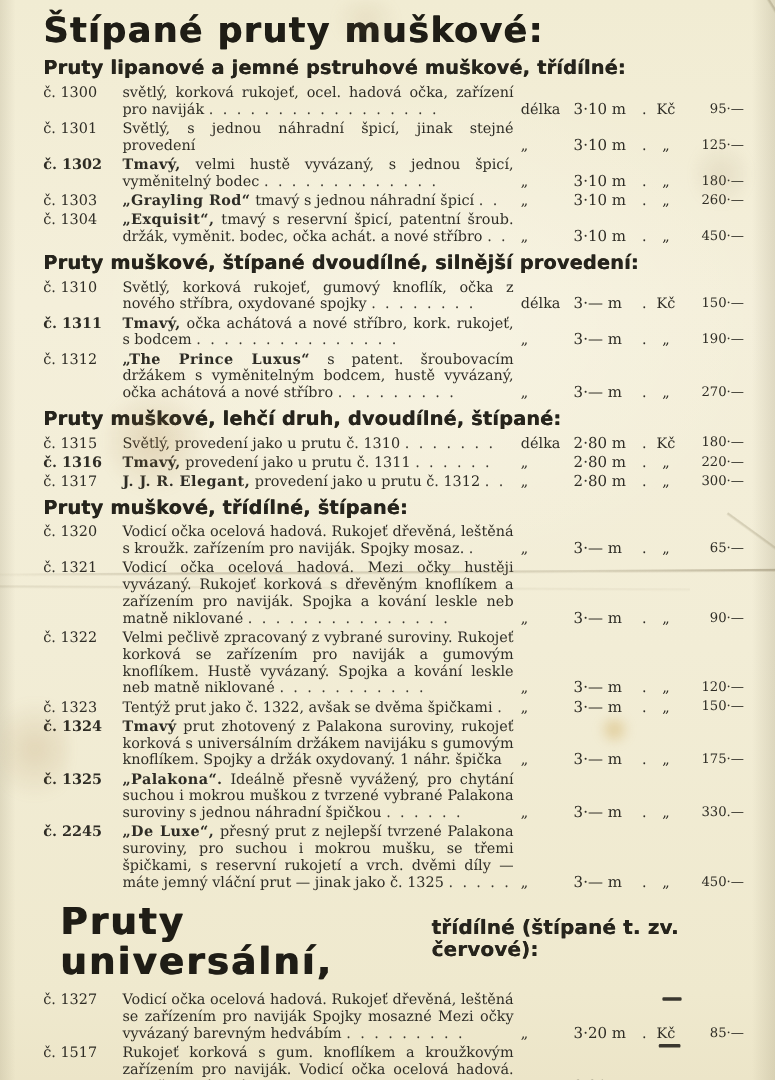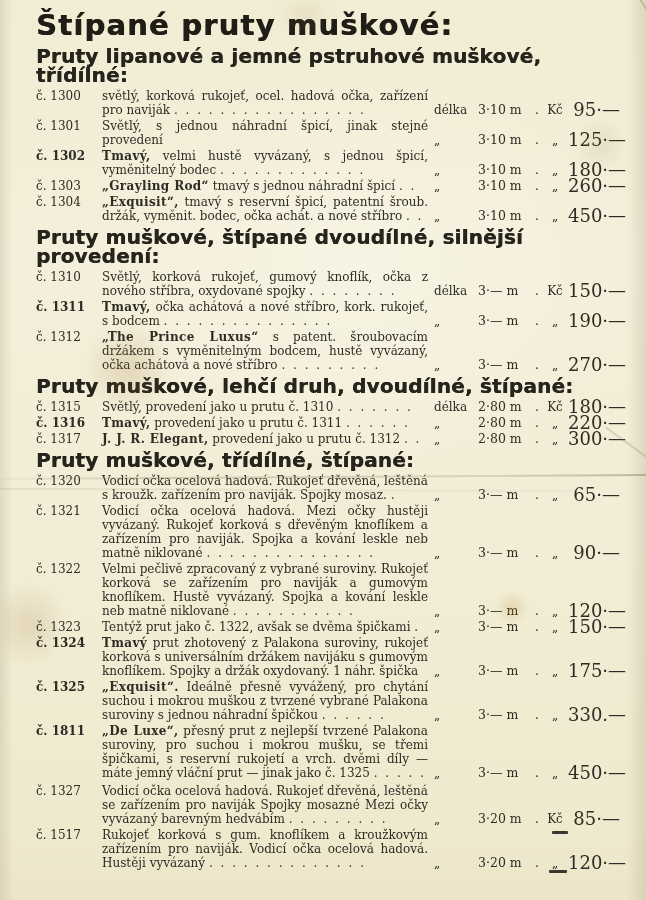--- a/index.html
+++ b/index.html
@@ -15,21 +15,21 @@
   }
   
   .title1{
     font-family:"DejaVu Sans", sans-serif;font-weight:bold;
     font-size:29px;letter-spacing:1.2px;color:#1f1d16;
     text-shadow:.6px 0 0 #1f1d16;
     margin:0 0 5px 0;line-height:34px;
   }
   .shead{
     font-family:"DejaVu Sans", sans-serif;font-weight:bold;
-    font-size:20px;letter-spacing:.2px;color:#26241c;
+    font-size:16px;letter-spacing:.2px;color:#26241c;
     text-shadow:.35px 0 0 #26241c;
     margin:5px 0 4px 0;line-height:19px;
   }
   .section{margin-bottom:4px;}
   .title2row{display:flex;align-items:baseline;gap:12px;margin:9px 0 7px 14px;}
   .t2main{
     font-family:"DejaVu Sans", sans-serif;font-weight:bold;
     font-size:31px;letter-spacing:1.8px;color:#1f1d16;
     text-shadow:.8px 0 0 #1f1d16;line-height:34px;
   }
@@ -42,21 +42,21 @@
   .row{display:flex;align-items:flex-end;margin-bottom:2px;font-size:12px;line-height:14px;}
   .no{width:66px;flex-shrink:0;align-self:flex-start;white-space:nowrap;}
   .no.b{font-weight:bold;}
   .body{flex:1;text-align:justify;padding-right:6px;}
   .lead{font-weight:bold;letter-spacing:.35px;}
   .dots{letter-spacing:2px;white-space:nowrap;color:#3a372f;}
   .unit{width:44px;flex-shrink:0;white-space:nowrap;}
   .len{width:54px;flex-shrink:0;white-space:nowrap;font-size:12.5px;text-align:left;}
   .sep{width:10px;flex-shrink:0;text-align:center;}
   .cur{width:26px;flex-shrink:0;text-align:center;white-space:nowrap;}
-  .price{width:52px;flex-shrink:0;text-align:right;white-space:nowrap;font-size:18px;}
+  .price{width:52px;flex-shrink:0;text-align:right;white-space:nowrap;font-size:11px;}
   
   .stain,.crease,.mark{position:absolute;pointer-events:none;}
   .stain{border-radius:50%;filter:blur(4px);}
   .stain.s1{left:86px;top:320px;width:84px;height:95px;background:radial-gradient(circle, rgba(168,124,62,.22), rgba(168,124,62,0) 70%);}
   .stain.s2{left:0px;top:572px;width:58px;height:105px;background:radial-gradient(circle, rgba(160,118,60,.18), rgba(160,118,60,0) 70%);}
   .stain.s3{left:498px;top:596px;width:28px;height:24px;background:radial-gradient(circle, rgba(196,152,56,.40), rgba(196,152,56,0) 72%);}
   .stain.s4{left:578px;top:112px;width:46px;height:66px;background:radial-gradient(circle, rgba(150,130,90,.14), rgba(150,130,90,0) 70%);}
   .stain.s5{left:270px;top:0px;width:70px;height:34px;background:radial-gradient(circle, rgba(170,140,90,.12), rgba(170,140,90,0) 70%);}
   .crease{height:2px;filter:blur(.5px);}
   .crease.c1{left:0;top:476px;width:646px;transform:rotate(-.35deg);background:linear-gradient(90deg, rgba(130,118,88,.05), rgba(130,118,88,.30) 25%, rgba(130,118,88,.22) 75%, rgba(130,118,88,.45));}
@@ -231,40 +231,44 @@
             <span class="no b">č. 1324</span>
             <div class="body"><span class="lead">Tmavý</span> <span class="desc">prut zhotovený z Palakona suroviny, rukojeť korková s universálním držákem navijáku s gumovým knoflíkem. Spojky a držák oxydovaný. 1 náhr. špička</span></div>
             <span class="unit">„</span>
             <span class="len">3·— m</span>
             <span class="sep">.</span>
             <span class="cur">„</span>
             <span class="price">175·—</span>
           </div>
           <div class="row">
             <span class="no b">č. 1325</span>
-            <div class="body"><span class="lead">„Exquisit“.</span> <span class="desc">Ideálně přesně vyvážený, pro chytání suchou i mokrou muškou z tvrzené vybrané Palakona suroviny s jednou náhradní špičkou</span> <span class="dots">. . . . . .</span></div>
+            <div class="body"><span class="lead">„Palakona“.</span> <span class="desc">Ideálně přesně vyvážený, pro chytání suchou i mokrou muškou z tvrzené vybrané Palakona suroviny s jednou náhradní špičkou</span> <span class="dots">. . . . . .</span></div>
             <span class="unit">„</span>
             <span class="len">3·— m</span>
             <span class="sep">.</span>
             <span class="cur">„</span>
             <span class="price">330.—</span>
           </div>
           <div class="row">
-            <span class="no b">č. 1811</span>
+            <span class="no b">č. 2245</span>
             <div class="body"><span class="lead">„De Luxe“,</span> <span class="desc">přesný prut z nejlepší tvrzené Palakona suroviny, pro suchou i mokrou mušku, se třemi špičkami, s reservní rukojetí a vrch. dvěmi díly — máte jemný vláční prut — jinak jako č. 1325</span> <span class="dots">. . . . .</span></div>
             <span class="unit">„</span>
             <span class="len">3·— m</span>
             <span class="sep">.</span>
             <span class="cur">„</span>
             <span class="price">450·—</span>
           </div>
         </div>
       </div>
     </div>
 
+  <div class="title2row">
+    <span class="t2main">Pruty universální,</span>
+    <span class="t2sub">třídílné (štípané t. zv. červové):</span>
+  </div>
 
   <div id="universal-rows">
       <div class="row">
         <span class="no">č. 1327</span>
         <div class="body"><span class="desc">Vodicí očka ocelová hadová. Rukojeť dřevěná, leštěná se zařízením pro naviják Spojky mosazné Mezi očky vyvázaný barevným hedvábím</span> <span class="dots">. . . . . . . . .</span></div>
         <span class="unit">„</span>
         <span class="len">3·20 m</span>
         <span class="sep">.</span>
         <span class="cur">Kč</span>
         <span class="price">85·—</span>

